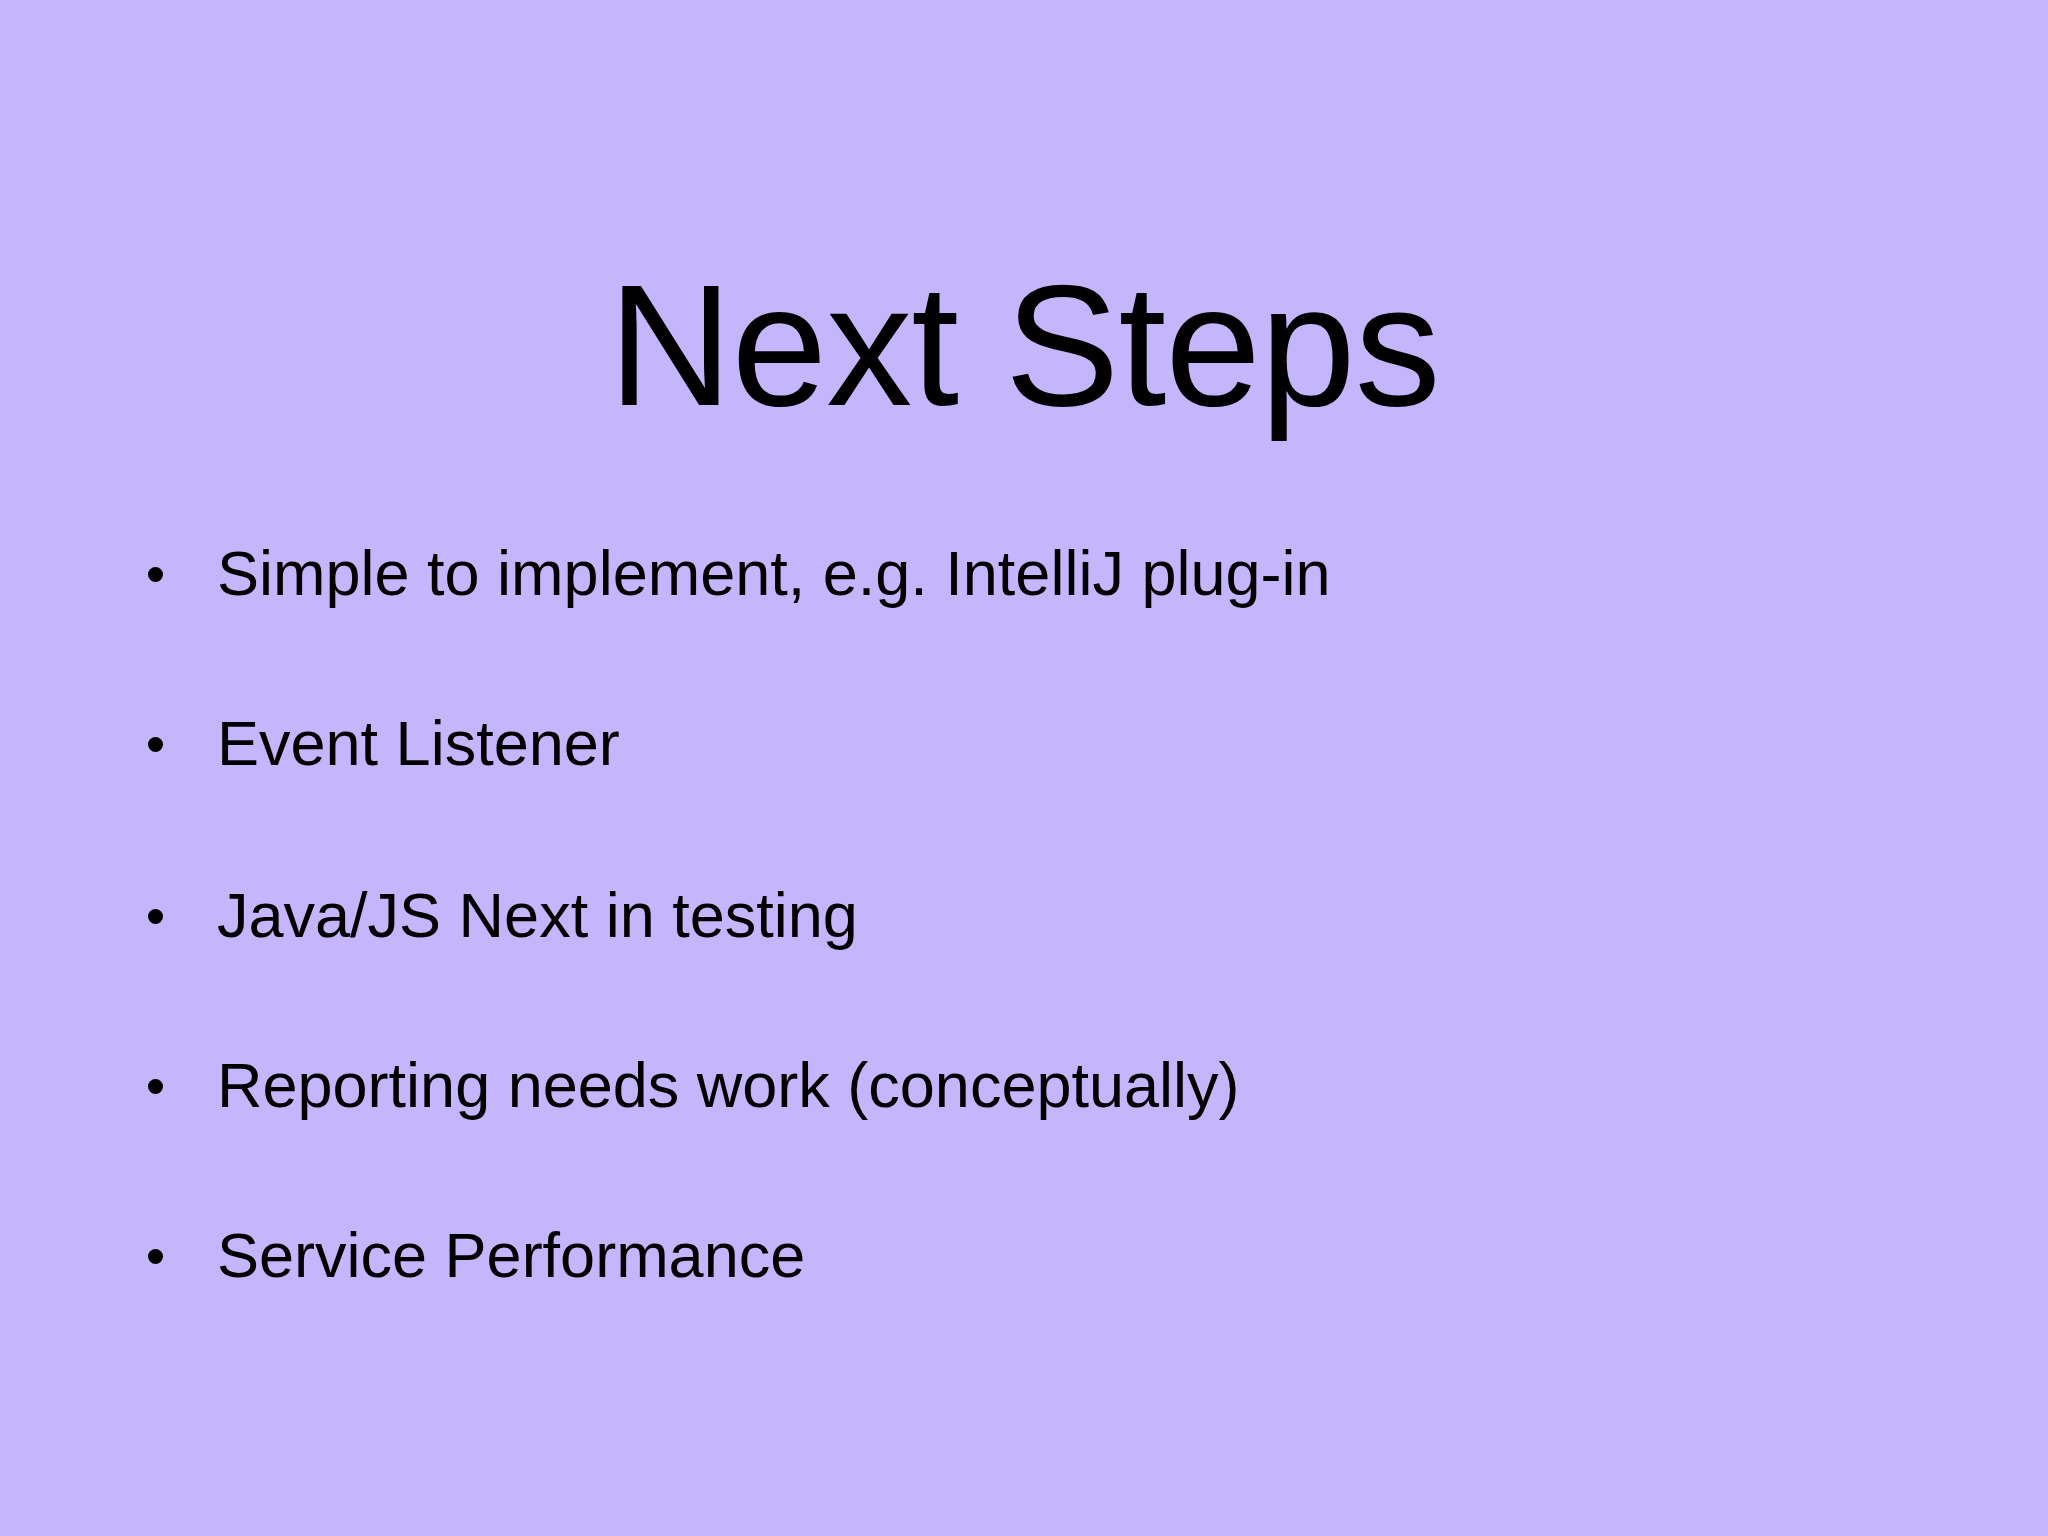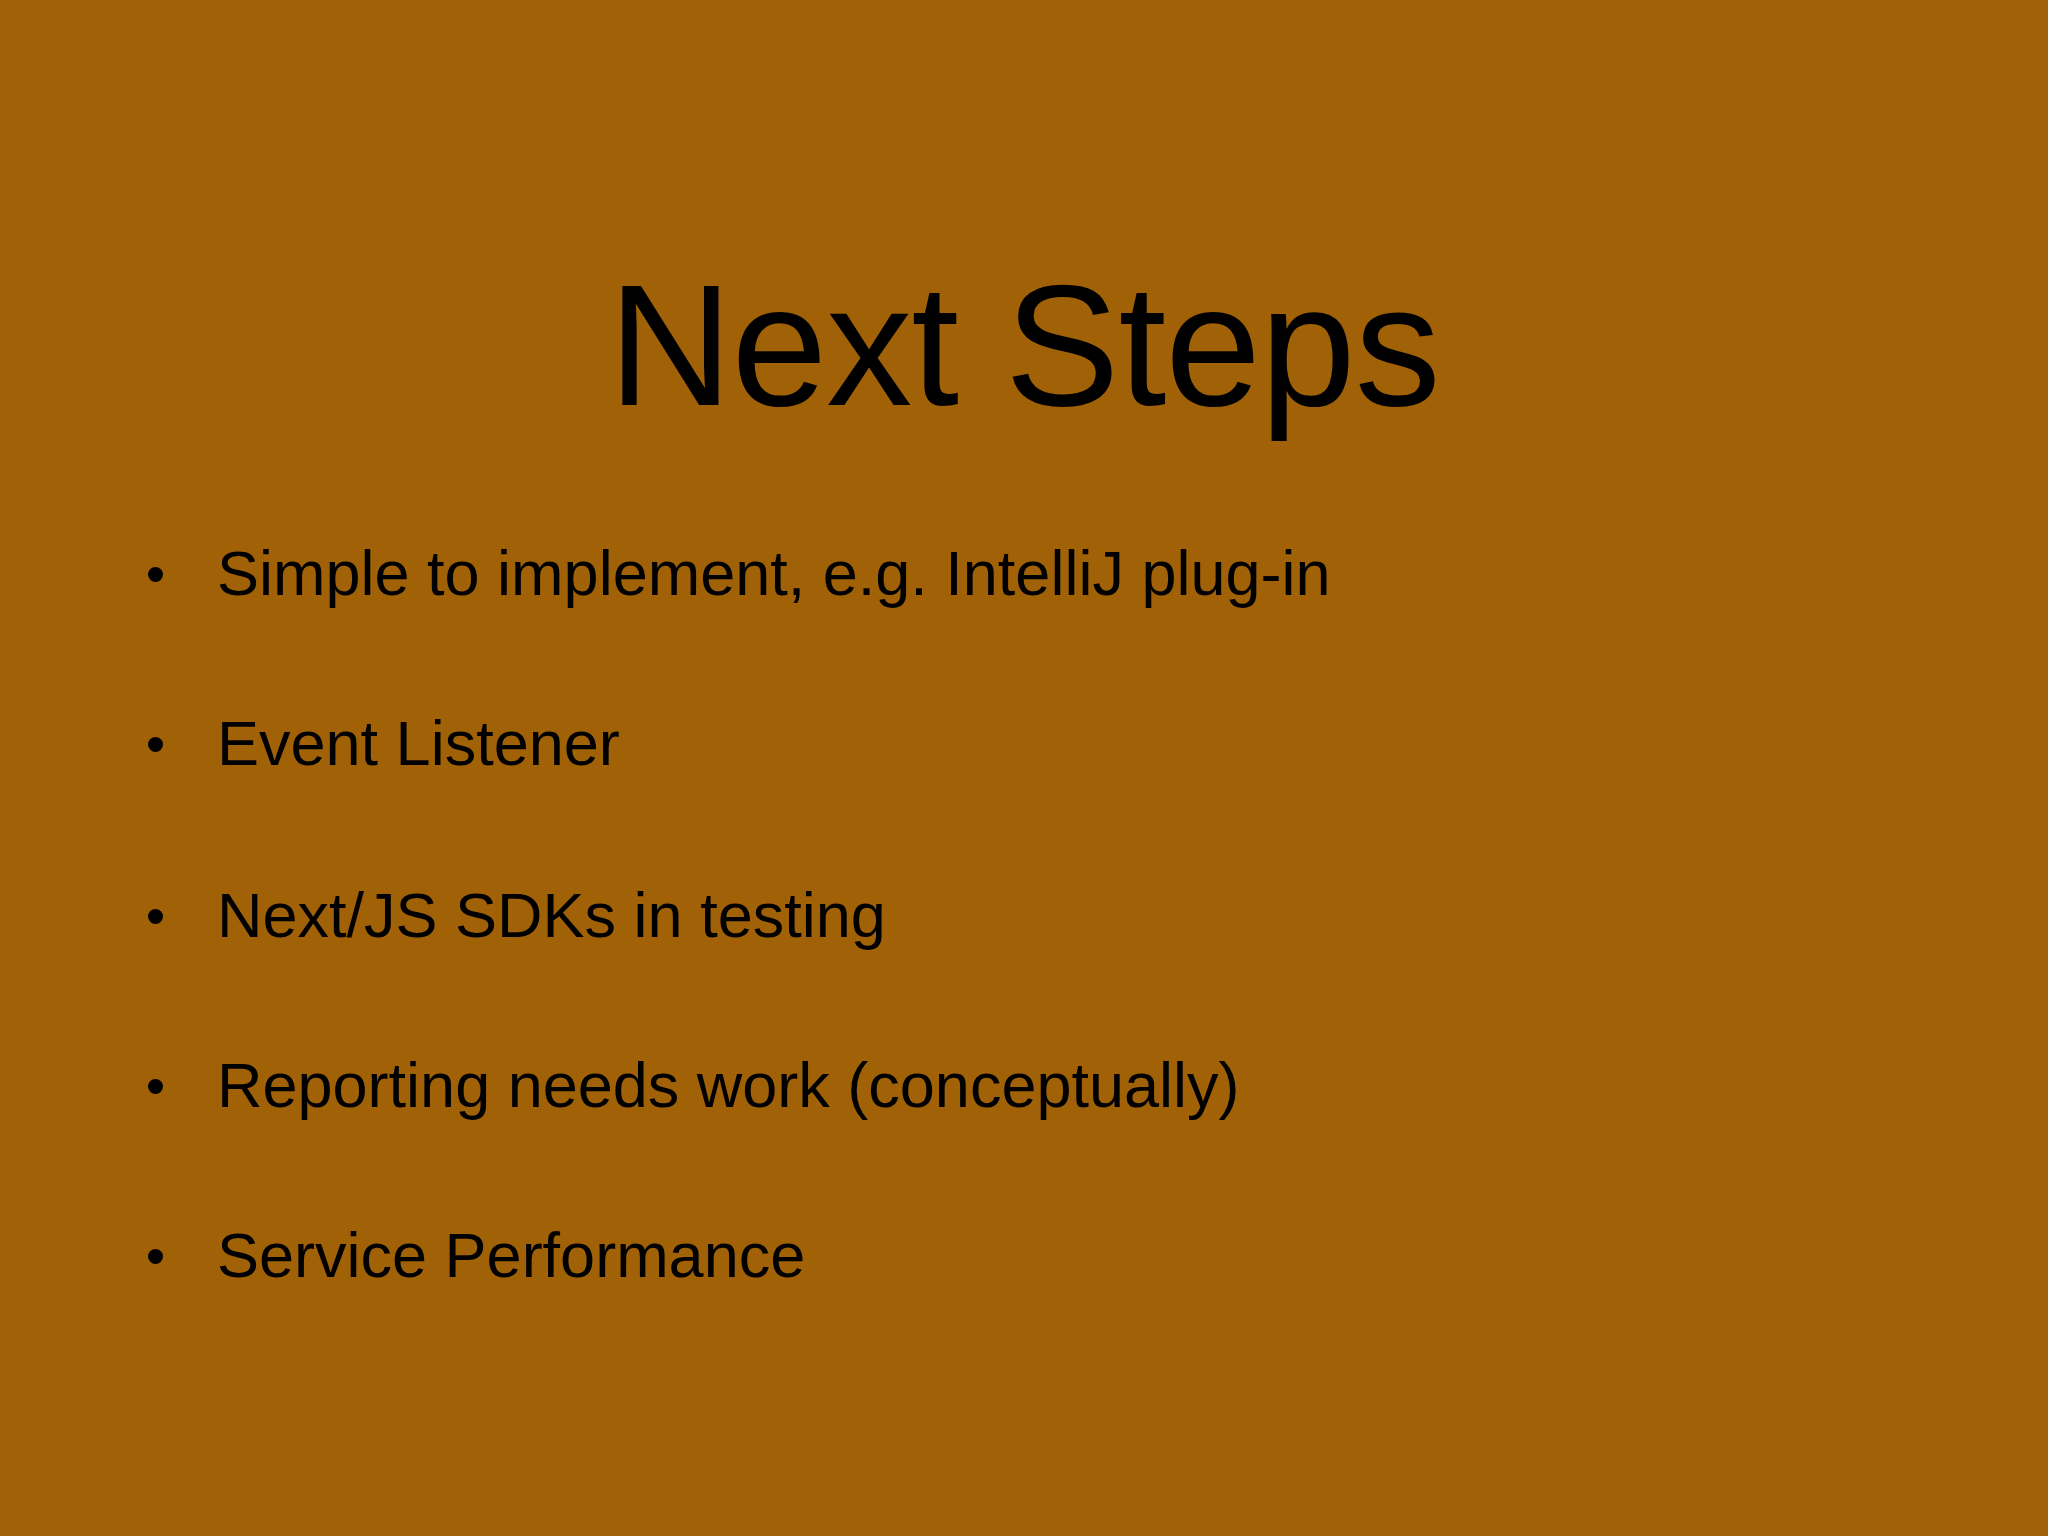--- a/index.html
+++ b/index.html
@@ -14,21 +14,21 @@
     font-family: "Liberation Sans", sans-serif;
     color: #000000;
     position: relative;
   }
   #slide {
     position: absolute;
     left: 0;
     top: 0;
     width: 2048px;
     height: 1536px;
-    background: #a16207;
+    background: #c4b5fd;
   }
   #slide-title {
     position: absolute;
     left: 0;
     top: 144px;
     width: 2048px;
     text-align: center;
     font-family: "Liberation Sans", sans-serif;
     font-size: 172px;
     line-height: 1.0;
@@ -97,21 +97,21 @@
       <span class="bullet-text">Simple to implement, e.g. IntelliJ plug-in</span>
     </li>
 
     <li class="bullet-row" data-row="1">
       <span class="bullet-marker"></span>
       <span class="bullet-text">Event Listener</span>
     </li>
 
     <li class="bullet-row" data-row="2">
       <span class="bullet-marker"></span>
-      <span class="bullet-text">Next/JS SDKs in testing</span>
+      <span class="bullet-text">Java/JS Next in testing</span>
     </li>
 
     <li class="bullet-row" data-row="3">
       <span class="bullet-marker"></span>
       <span class="bullet-text">Reporting needs work (conceptually)</span>
     </li>
 
     <li class="bullet-row" data-row="4">
       <span class="bullet-marker"></span>
       <span class="bullet-text">Service Performance</span>

